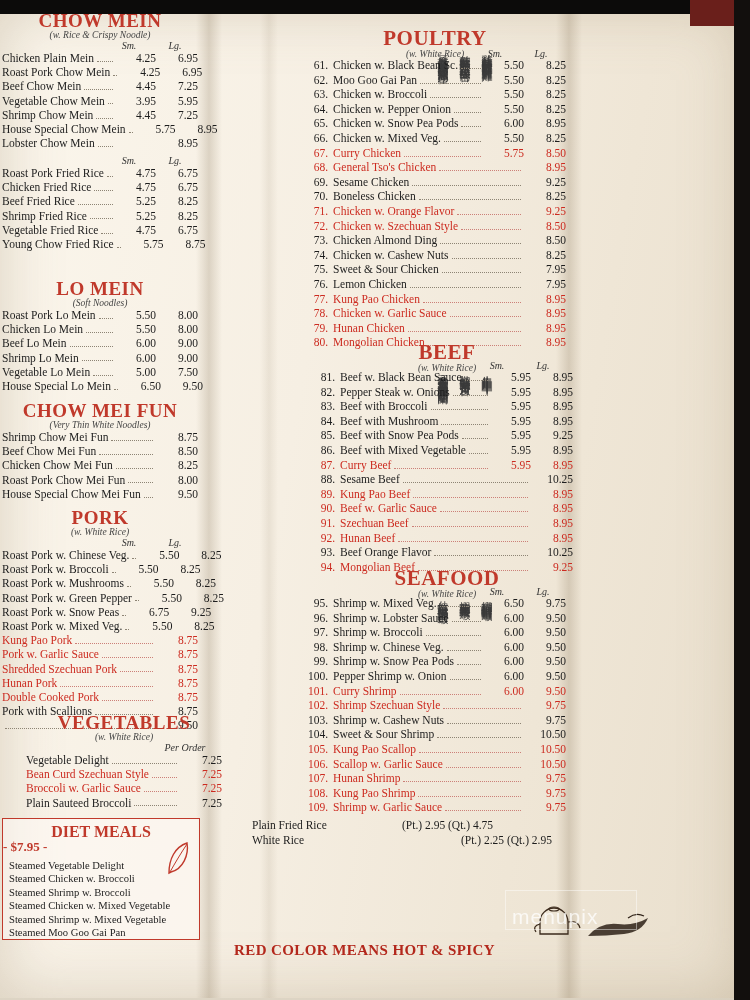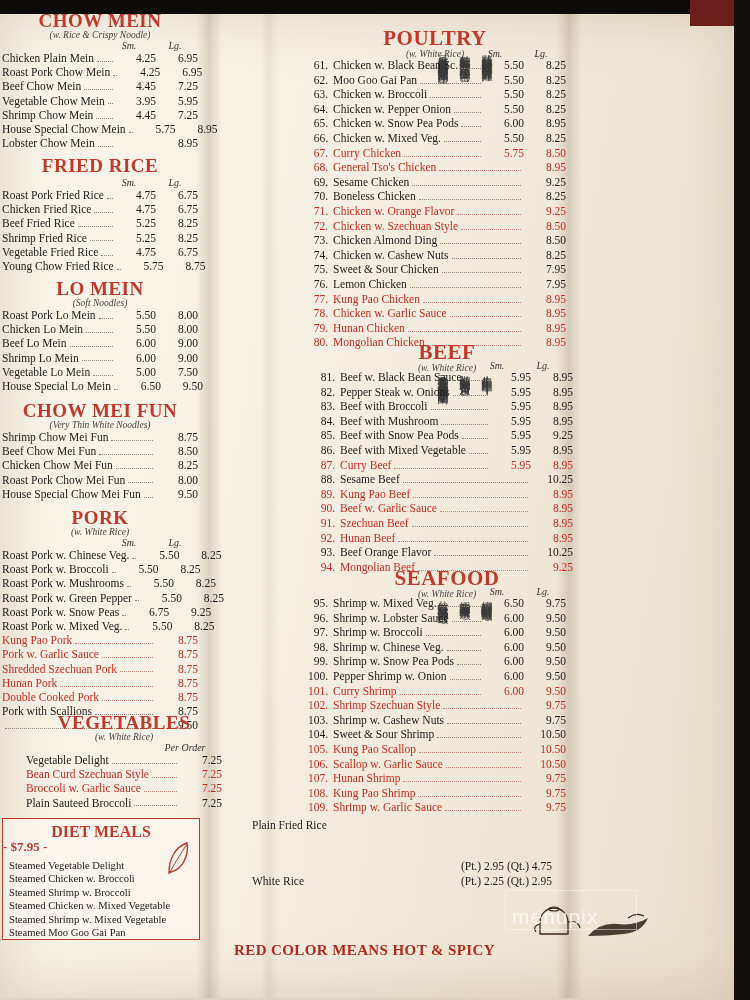--- a/index.html
+++ b/index.html
@@ -149,21 +149,20 @@
         <li>
             <span class="nm">Lobster Chow Mein</span>
             <span class="dots"></span>
             <span class="p"></span>
             <span class="p2">8.95</span>
           </li>
       </ul>
     </div>
 
     <div style="position:absolute;left:2px;top:155px;width:196px;">
-      <div class="sec-title">FRIED RICE</div>
       <div class="hdr">
         <span>Sm.</span>
         <span>Lg.</span>
       </div>
       <ul class="items">
         <li>
             <span class="nm">Roast Pork Fried Rice</span>
             <span class="dots"></span>
             <span class="p">4.75</span>
             <span class="p2">6.75</span>
@@ -773,21 +772,21 @@
           <span class="no">109.</span>
           <span class="nm">Shrimp w. Garlic Sauce</span>
           <span class="dots"></span>
           <span class="p2">9.75</span>
         </li>
     </ul>
 
     <div class="plain" style="position:absolute;left:44px;top:818px;width:300px;">
       <div class="row">
         <span class="nmx">Plain Fried Rice</span>
-        <span class="mid" style="text-align:right;margin-top:41px;">(Pt.) 2.95 (Qt.) 4.75</span>
+        <span class="mid" style="">(Pt.) 2.95 (Qt.) 4.75</span>
       </div>
       <div class="row">
         <span class="nmx">White Rice</span>
         <span class="mid" style="text-align:right;">(Pt.) 2.25 (Qt.) 2.95</span>
       </div>
     </div>
 
     <svg class="teapot" viewBox="0 0 130 40">
       <path d="M12 34 h28 v-12 a8 8 0 0 0 -28 0 z" fill="none" stroke="#3b2a1c" stroke-width="1.3"></path>
       <path d="M40 22 q10 -2 12 6" fill="none" stroke="#3b2a1c" stroke-width="1.2"></path>

